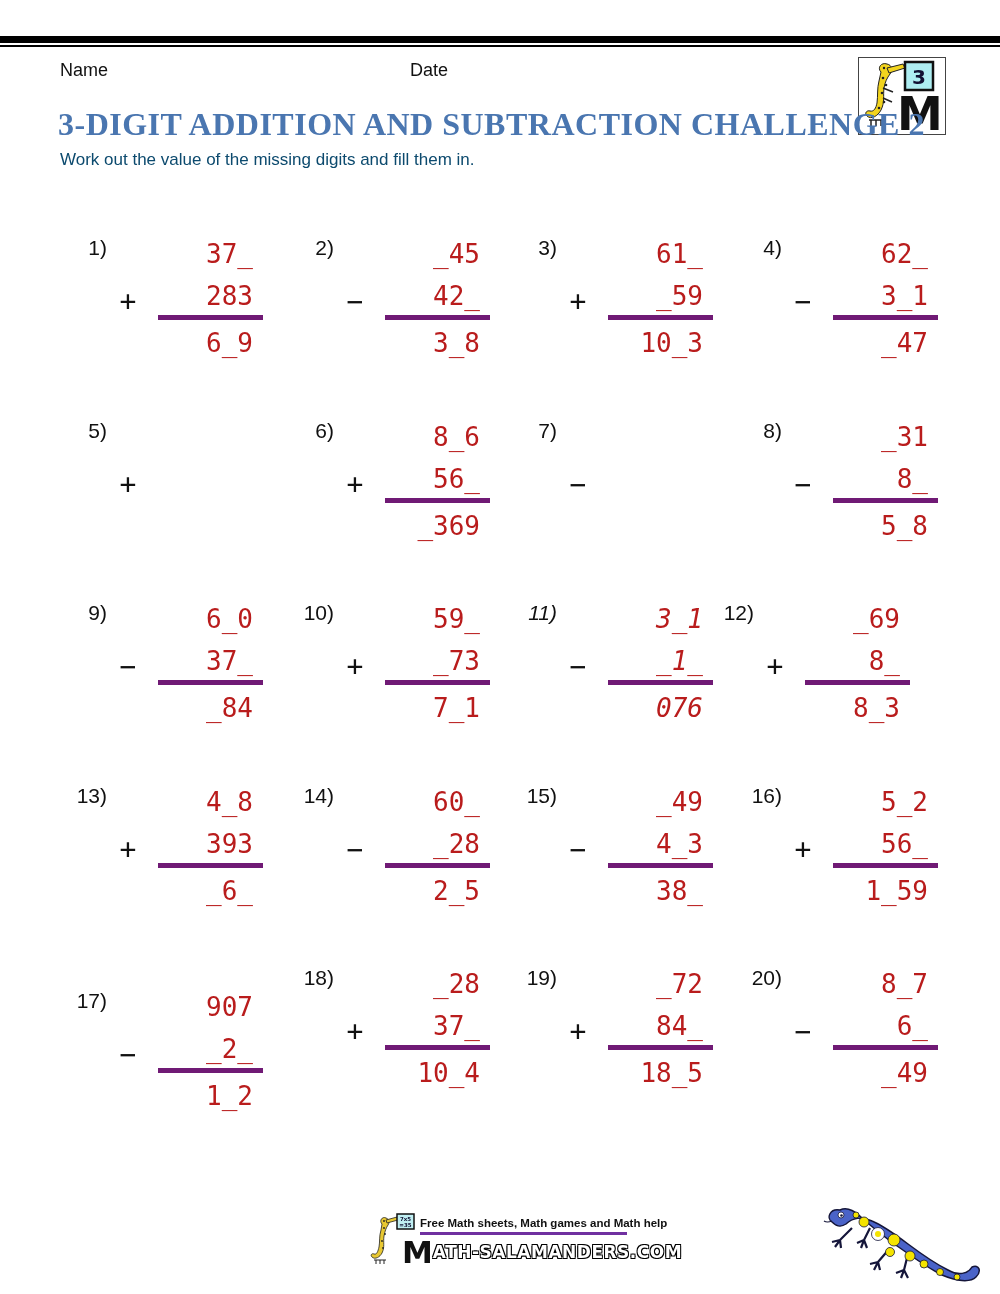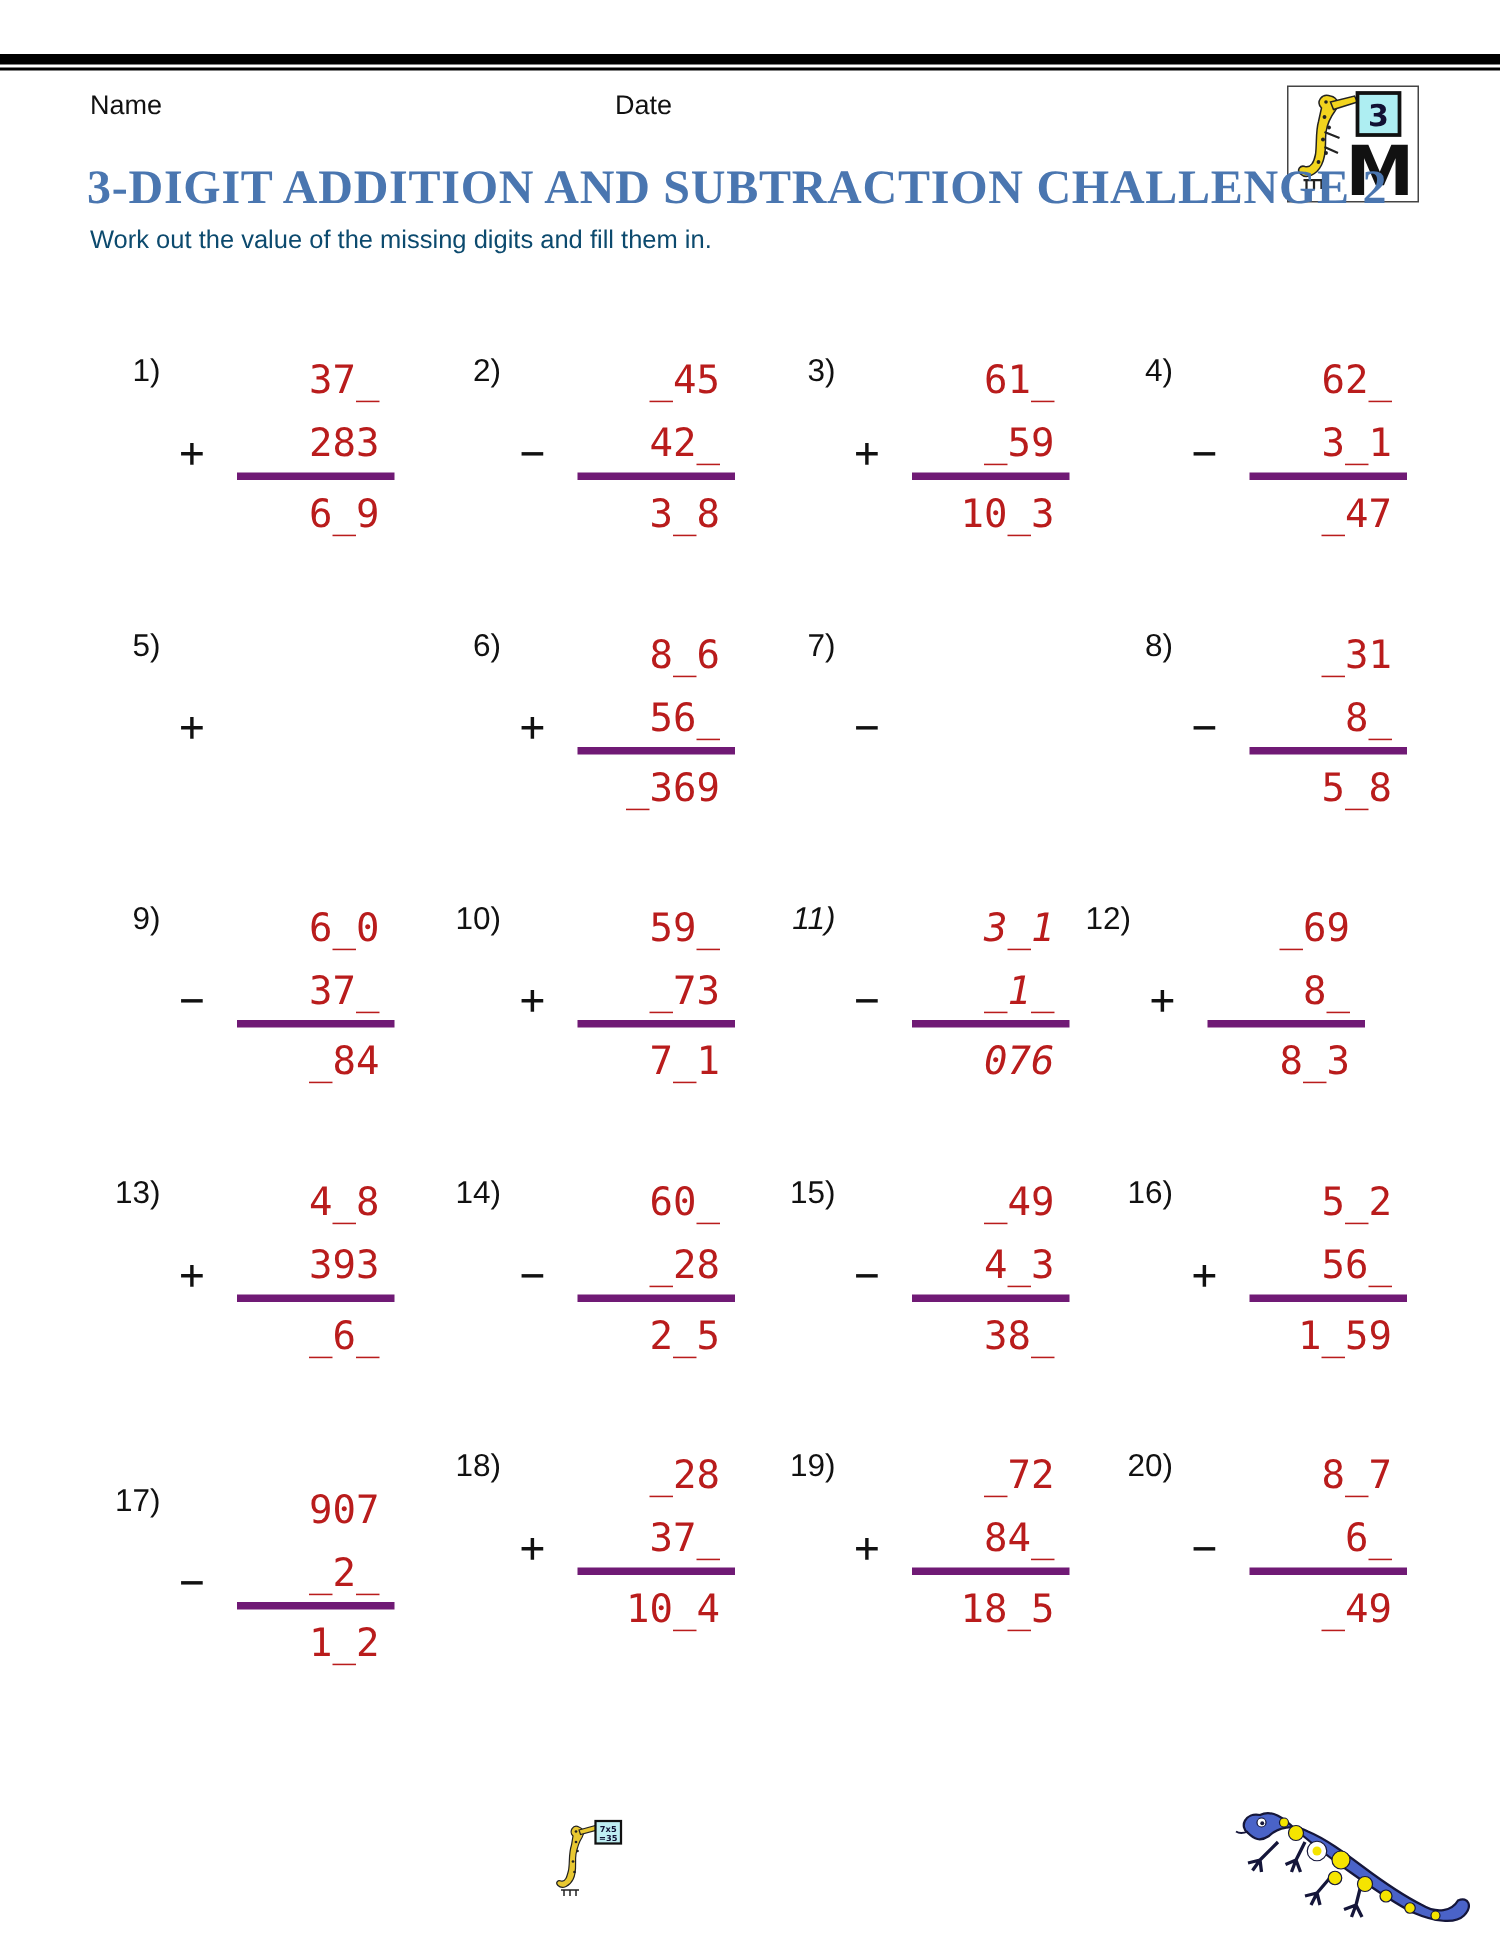--- a/index.html
+++ b/index.html
@@ -283,20 +283,27 @@
           <circle cx="14" cy="29" r="0.9" fill="#222"></circle>
           <circle cx="15" cy="36" r="0.9" fill="#222"></circle>
         </g>
         <g>
           <rect x="29" y="2" width="17" height="15" fill="#bfeef2" stroke="#111" stroke-width="1.5"></rect>
           <text x="37.5" y="9" text-anchor="middle" font-family="DejaVu Sans, sans-serif" font-size="5.5" font-weight="bold" fill="#113">7x5</text>
           <text x="37.5" y="15" text-anchor="middle" font-family="DejaVu Sans, sans-serif" font-size="5.5" font-weight="bold" fill="#113">=35</text>
         </g>
       </svg>
     </div>
+    <div class="footer-right">
+      <div class="tagline">Free Math sheets, Math games and Math help</div>
+      <div class="purple-rule"></div>
+      <div class="wordmark-row">
+        <span class="wordmark-m">M</span><span class="wordmark">ATH-SALAMANDERS.COM</span>
+      </div>
+    </div>
   </div>
 
   <div class="salamander-img">
     <svg width="180" height="106" viewBox="0 0 180 106">
 
       <path d="M20,34
                C14,30 18,20 28,22
                C36,18 44,24 52,32
                C64,42 76,52 88,60
                C102,70 116,80 130,87

